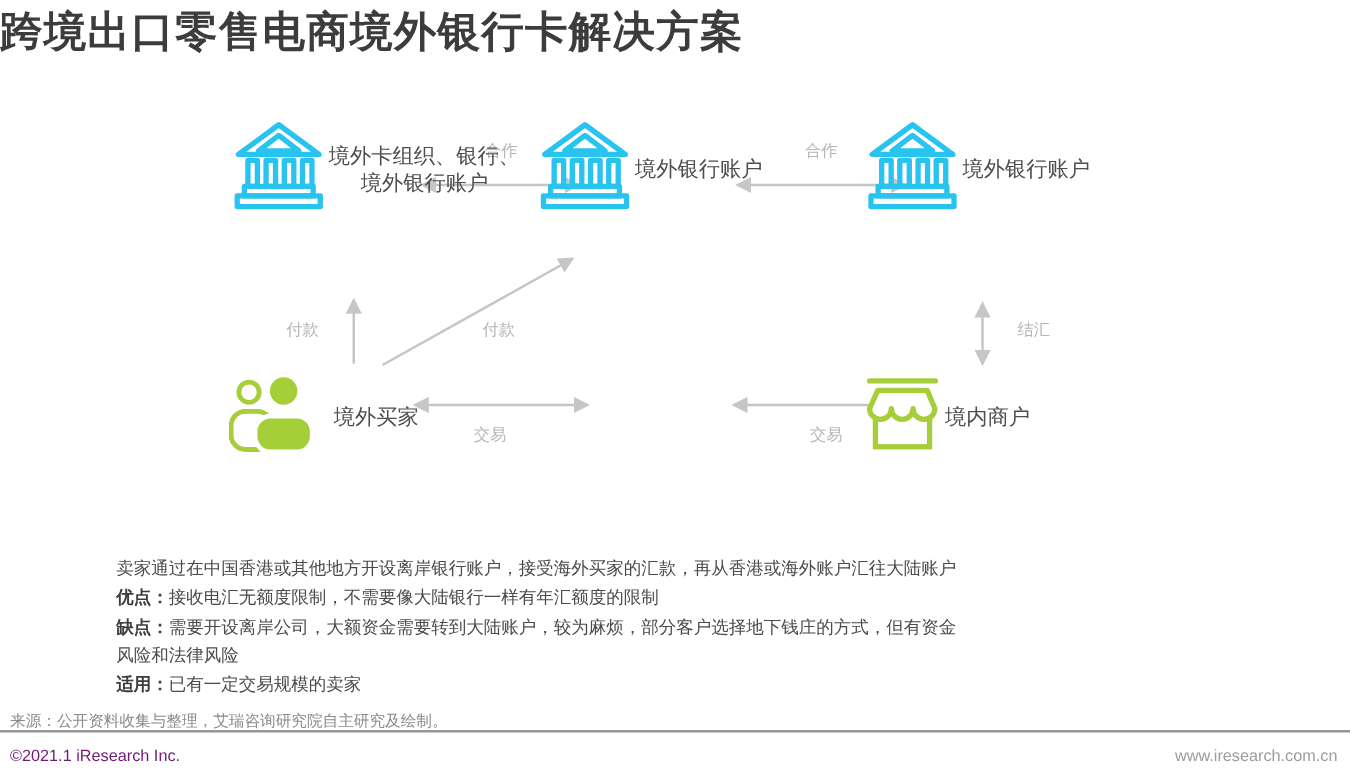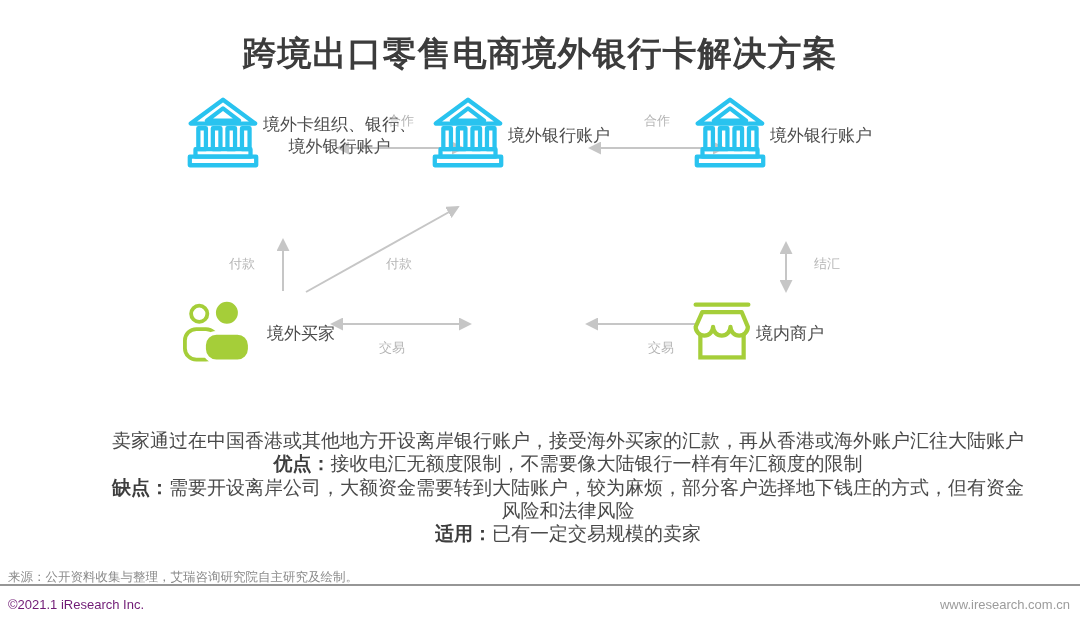--- a/index.html
+++ b/index.html
@@ -8,24 +8,23 @@
   .stage {
     position: relative;
     width: 1080px;
     height: 621px;
     background: #ffffff;
     overflow: hidden;
     margin: 0 auto;
   }
   .title {
     position: absolute;
-    top: 31px;
+    top: 3px;
     left: 0;
     width: 100%;
-    text-align: center;
     font-size: 34px;
     font-weight: bold;
     color: #3c3c3c;
     letter-spacing: 1px;
   }
   .node {
     position: absolute;
     display: flex;
     flex-direction: row;
     align-items: center;
@@ -52,26 +51,25 @@
   }
   .edges-svg {
     position: absolute;
     top: 0; left: 0;
     width: 1080px; height: 621px;
     pointer-events: none;
   }
   .description {
     position: absolute;
     left: 93px;
-    top: 429px;
+    top: 443px;
     width: 950px;
-    font-size: 19px;
+    font-size: 14px;
     line-height: 23.3px;
     color: #4a4a4a;
-    text-align: center;
   }
   .desc-line { white-space: nowrap; }
   .desc-prefix { font-weight: bold; color: #3d3d3d; }
   .source-line {
     position: absolute;
     left: 8px;
     top: 569px;
     font-size: 12.5px;
     color: #8a8a8a;
     white-space: nowrap;

